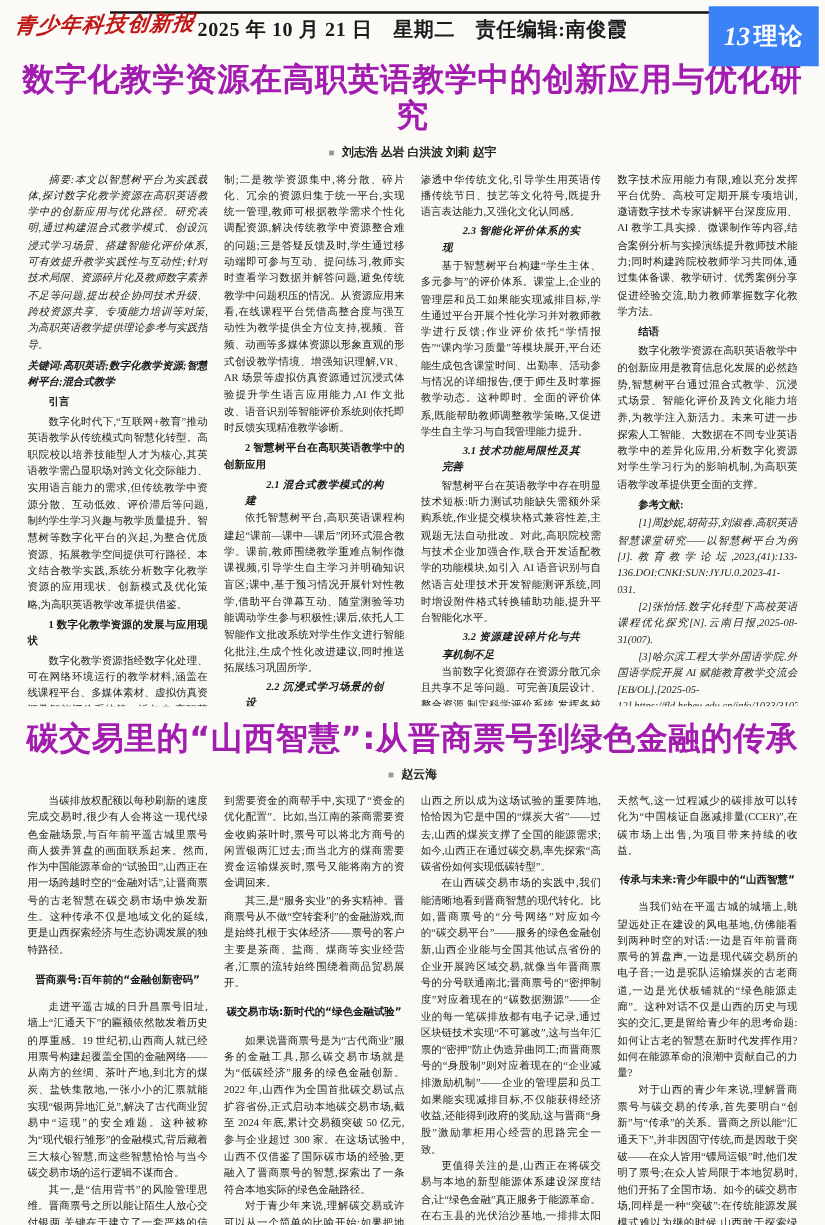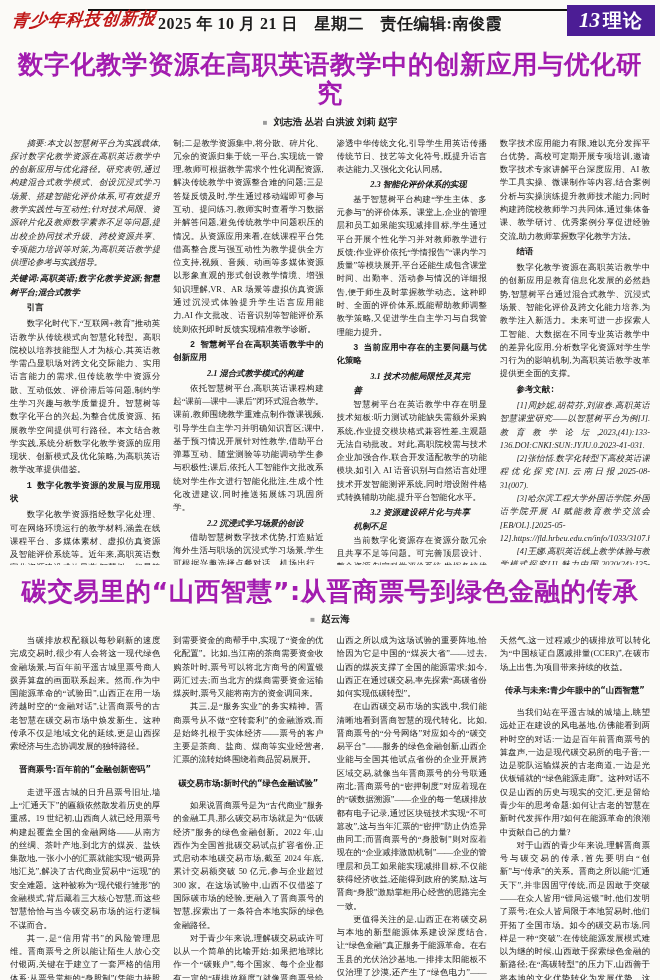--- a/index.html
+++ b/index.html
@@ -19,47 +19,47 @@
     color:#c01717;font-family:"DejaVu Sans",sans-serif;
     font-weight:bold;font-style:italic;font-size:17px;letter-spacing:1px;
     transform:skewX(-8deg) rotate(-1deg);
     white-space:nowrap;
   }
   .dateline{
     position:absolute;left:120px;right:120px;top:14px;text-align:center;
     font-size:16px;font-weight:600;letter-spacing:.5px;
   }
   .pagebox{
-    position:absolute;right:5px;top:5px;width:88px;height:31px;
-    background:#4c1d95;color:#fff;display:flex;align-items:center;justify-content:center;gap:3px;
+    position:absolute;right:5px;top:5px;width:88px;height:48px;
+    background:#3b82f6;color:#fff;display:flex;align-items:center;justify-content:center;gap:3px;
   }
   .pagebox .pnum{font-family:"Liberation Serif",serif;font-style:italic;font-weight:bold;font-size:21px;}
   .pagebox .psec{font-family:"DejaVu Sans",sans-serif;font-weight:bold;font-size:19px;letter-spacing:1px;}
   
   .art-title{
     text-align:center;font-family:"DejaVu Sans","Liberation Sans",sans-serif;
     font-weight:bold;font-size:25.5px;letter-spacing:.5px;line-height:1.15;
     margin:6px 6px 2px;color:#a21caf;
   }
   .byline{text-align:center;font-size:9.5px;font-weight:bold;margin:7px 0 8px;color:#222;}
   .byline .sq{color:#9a9a9a;font-size:8px;margin-right:6px;}
   
   .cols{
     display:grid;grid-template-columns:repeat(4,1fr);gap:13px;
-    padding:0 10px;overflow:hidden;text-align:justify;
+    padding:0 22px;overflow:hidden;text-align:justify;
   }
   .cols-a1{height:428px;}
   .cols-a2{height:352px;}
   .col{overflow:hidden;}
   .col>div{font-size:8.4px;line-height:1.58;margin:0;}
   .b-p{text-indent:2em;}
   .b-cont{text-indent:0;}
   .b-lead{font-style:italic;text-indent:2em;}
   .b-kw{font-style:italic;font-weight:bold;margin-top:3px !important;}
-  .b-h1{font-family:Liberation Mono, monospace;font-weight:bold;text-indent:2em;margin:3px 0 2px !important;font-size:8.5px;}
+  .b-h1{font-family:Liberation Serif, serif;font-weight:bold;text-indent:2em;margin:3px 0 2px !important;font-size:8.5px;}
   .b-h2{font-weight:bold;font-style:italic;text-indent:2em;margin:2px 17px 1px !important;}
   .b-hc{
     font-family:"DejaVu Sans",sans-serif;font-weight:bold;text-align:center;
     font-size:9.3px;margin:10px 0 9px !important;text-indent:0;
   }
   .b-ref{font-style:italic;text-indent:2em;}
   .art2{margin-top:10px;}
   .art2 .art-title{margin-top:12px;}
 </style>
 </head>
@@ -94,21 +94,20 @@
         <div class="b-h1">2 智慧树平台在高职英语教学中的创新应用</div>
         <div class="b-h2">2.1 混合式教学模式的构建</div>
         <div class="b-p">依托智慧树平台,高职英语课程构建起“课前—课中—课后”闭环式混合教学。课前,教师围绕教学重难点制作微课视频,引导学生自主学习并明确知识盲区;课中,基于预习情况开展针对性教学,借助平台弹幕互动、随堂测验等功能调动学生参与积极性;课后,依托人工智能作文批改系统对学生作文进行智能化批注,生成个性化改进建议,同时推送拓展练习巩固所学。</div>
         <div class="b-h2">2.2 沉浸式学习场景的创设</div>
         <div class="b-p">借助智慧树数字技术优势,打造贴近海外生活与职场的沉浸式学习场景,学生可根据兴趣选择点餐对话、机场出行、医院问诊等虚拟场景开展英语练习。教师可实时记录学生对话表现,及时纠正发音与语法错误,定位学习薄弱点并推送针对性训练,逐步提升学生语言应用能力。这种场景创设还能解决传统教学中“传统文化失语”问题——教师将微电影与在线课堂结合,在生活化情境中</div>
       </div>
     <div class="col">
         <div class="b-cont">渗透中华传统文化,引导学生用英语传播传统节日、技艺等文化符号,既提升语言表达能力,又强化文化认同感。</div>
         <div class="b-h2">2.3 智能化评价体系的实现</div>
         <div class="b-p">基于智慧树平台构建“学生主体、多元参与”的评价体系。课堂上,企业的管理层和员工如果能实现减排目标,学生通过平台开展个性化学习并对教师教学进行反馈;作业评价依托“学情报告”“课内学习质量”等模块展开,平台还能生成包含课堂时间、出勤率、活动参与情况的详细报告,便于师生及时掌握教学动态。这种即时、全面的评价体系,既能帮助教师调整教学策略,又促进学生自主学习与自我管理能力提升。</div>
-        <div class="b-h1">3 当前应用中存在的主要问题与优化策略</div>
         <div class="b-h2">3.1 技术功能局限性及其完善</div>
         <div class="b-p">智慧树平台在英语教学中存在明显技术短板:听力测试功能缺失需额外采购系统,作业提交模块格式兼容性差,主观题无法自动批改。对此,高职院校需与技术企业加强合作,联合开发适配教学的功能模块,如引入 AI 语音识别与自然语言处理技术开发智能测评系统,同时增设附件格式转换辅助功能,提升平台智能化水平。</div>
         <div class="b-h2">3.2 资源建设碎片化与共享机制不足</div>
         <div class="b-p">当前数字化资源存在资源分散冗余且共享不足等问题。可完善顶层设计、整合资源,制定科学评价系统,发挥各校优势共建外语教学云平台,实现资源共享。如可通过构建校际联合体,开发多模态数字化资源,破解资源整合难题。</div>
       </div>
     <div class="col">
         <div class="b-cont">数字技术应用能力有限,难以充分发挥平台优势。高校可定期开展专项培训,邀请数字技术专家讲解平台深度应用、AI 教学工具实操、微课制作等内容,结合案例分析与实操演练提升教师技术能力;同时构建跨院校教师学习共同体,通过集体备课、教学研讨、优秀案例分享促进经验交流,助力教师掌握数字化教学方法。</div>
         <div class="b-h1">结语</div>
         <div class="b-p">数字化教学资源在高职英语教学中的创新应用是教育信息化发展的必然趋势,智慧树平台通过混合式教学、沉浸式场景、智能化评价及跨文化能力培养,为教学注入新活力。未来可进一步探索人工智能、大数据在不同专业英语教学中的差异化应用,分析数字化资源对学生学习行为的影响机制,为高职英语教学改革提供更全面的支撑。</div>
         <div class="b-h1">参考文献:</div>

